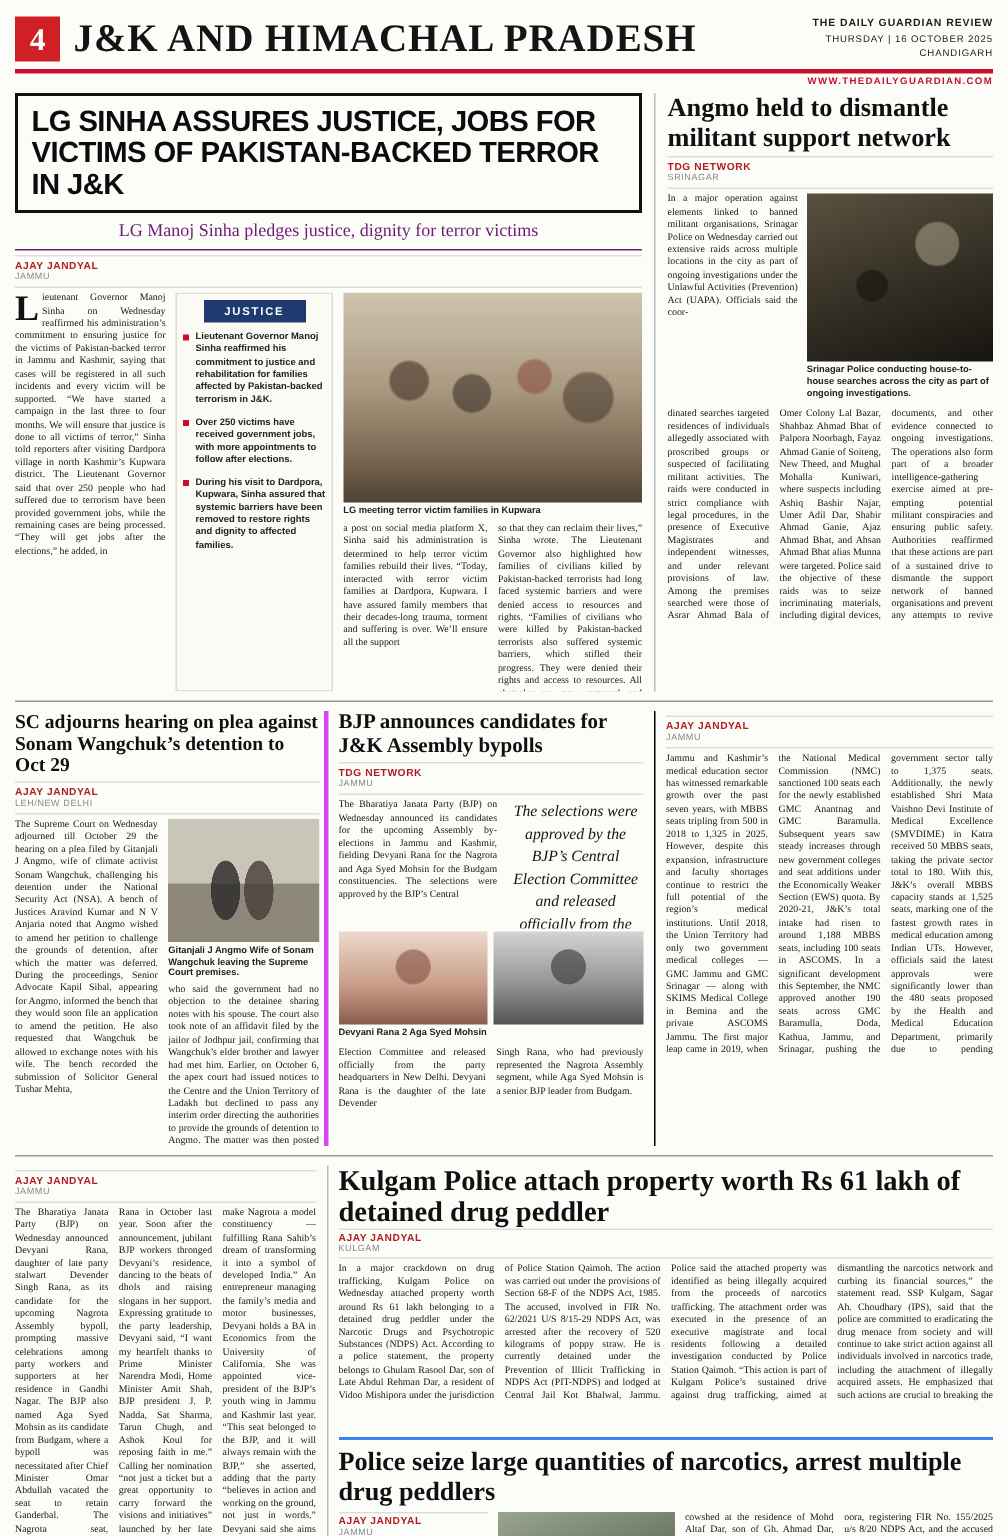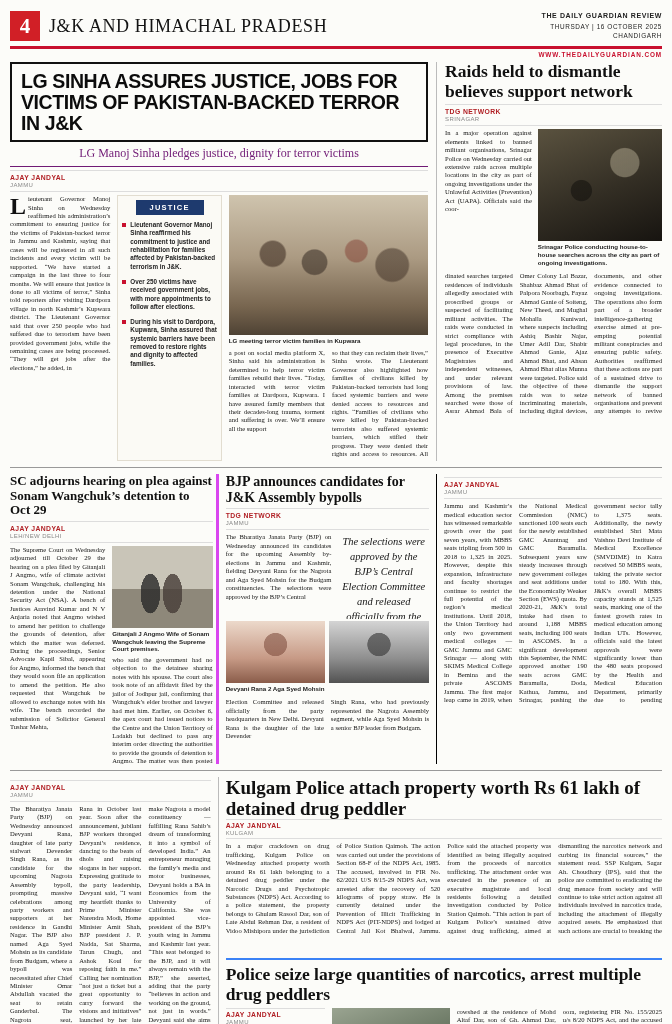--- a/index.html
+++ b/index.html
@@ -4,21 +4,21 @@
 <title>J&amp;K and Himachal Pradesh — Page 4</title>
 <style>
   *{margin:0;padding:0;box-sizing:border-box;}
   html,body{background:#8a8a8a;}
   .page{width:672px;height:1024px;margin:0 auto;background:#fcfcf9;padding:8px 10px;overflow:hidden;
         font-family:"Liberation Serif",serif;color:#1a1a1a;}
   
   .masthead{display:flex;align-items:center;gap:9px;padding:3px 0 5px;}
   .page-num{width:30px;height:30px;background:#d11f26;color:#fff;font-weight:bold;font-size:21px;
             display:flex;align-items:center;justify-content:center;font-family:"Liberation Serif",serif;}
-  .section-title{font-size:18px;font-weight:normal;letter-spacing:.6px;color:#141414;white-space:nowrap;}
+  .section-title{font-size:26px;font-weight:bold;letter-spacing:.6px;color:#141414;white-space:nowrap;}
   .mast-right{margin-left:auto;text-align:right;font-family:"Liberation Sans",sans-serif;font-size:6.4px;
               letter-spacing:.6px;color:#222;line-height:1.5;}
   .mast-right .mr1{font-weight:bold;font-size:7px;}
   .red-rule{height:3px;background:#c8102e;}
   .website{text-align:right;font-family:"Liberation Sans",sans-serif;font-weight:bold;font-size:6.4px;
            color:#c8102e;letter-spacing:.9px;padding:2px 0 4px;}
   
   .row1{display:flex;border-bottom:1px solid #999;padding-bottom:6px;}
   .lead{width:65.5%;padding-right:8px;border-right:1px solid #bbb;}
   .raids{flex:1;padding-left:8px;}
@@ -172,21 +172,21 @@
           <div class="caption">LG meeting terror victim families in Kupwara</div>
           <div class="lead-two-col">
             <div class="body-text">a post on social media platform X, Sinha said his administration is determined to help terror victim families rebuild their lives. “Today, interacted with terror victim families at Dardpora, Kupwara. I have assured family members that their decades-long trauma, torment and suffering is over. We’ll ensure all the support</div>
             <div class="body-text">so that they can reclaim their lives,” Sinha wrote. The Lieutenant Governor also highlighted how families of civilians killed by Pakistan-backed terrorists had long faced systemic barriers and were denied access to resources and rights. “Families of civilians who were killed by Pakistan-backed terrorists also suffered systemic barriers, which stifled their progress. They were denied their rights and access to resources. All obstacles are now removed and we’re ensuring justice and dignity for terror victim families,” he said. The visit to Dardpora — a village that has borne the brunt of militancy for decades — comes as part of the administration’s broader outreach to ensure rehabilitation, justice, and empowerment of victims of terrorism across Jammu and Kashmir.</div>
           </div>
         </div>
       </div>
     </article>
 
     <article class="raids">
-      <h2 class="serif-head">Raids held to dismantle believes support network</h2>
+      <h2 class="serif-head">Angmo held to dismantle militant support network</h2>
       <div class="byline">
         <span class="byline-name">TDG NETWORK</span>
         <span class="byline-loc">SRINAGAR</span>
       </div>
       <div class="raids-top">
         <div class="raids-col1 body-text">In a major operation against elements linked to banned militant organisations, Srinagar Police on Wednesday carried out extensive raids across multiple locations in the city as part of ongoing investigations under the Unlawful Activities (Prevention) Act (UAPA). Officials said the coor-</div>
         <div class="raids-photo-wrap">
           <div class="photo raids-photo"></div>
           <div class="caption">Srinagar Police conducting house-to-house searches across the city as part of ongoing investigations.</div>
         </div>

